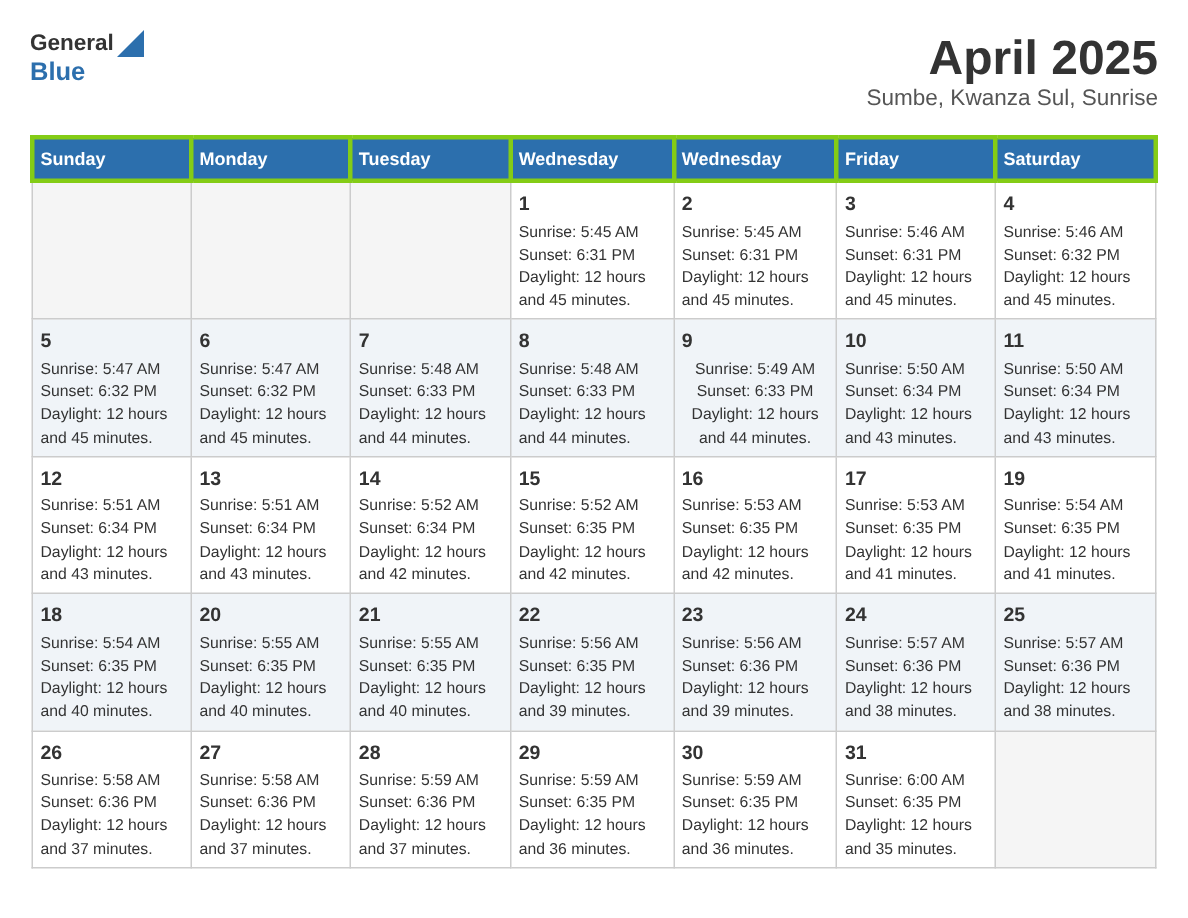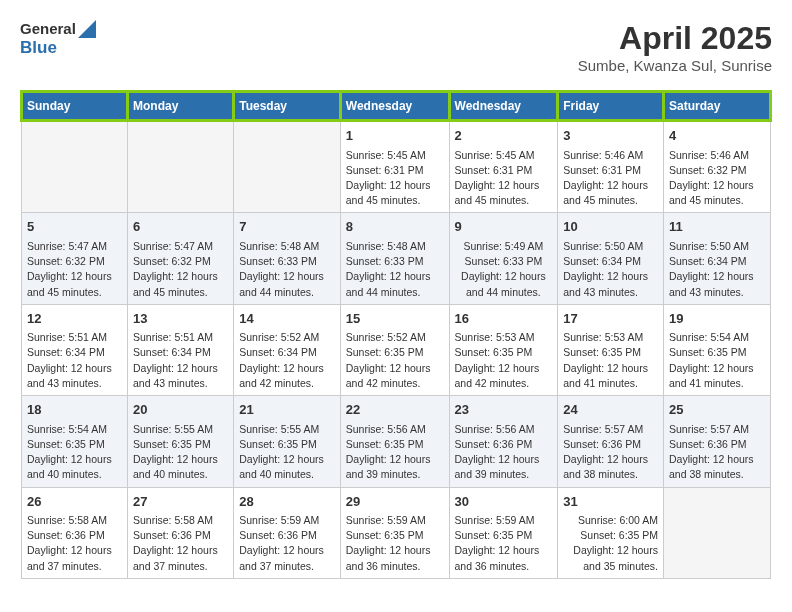--- a/index.html
+++ b/index.html
@@ -332,21 +332,21 @@
         </td>
         <td>
           <span class="day-number">30</span>
           <div class="day-info" style="white-space: pre-line;">Sunrise: 5:59 AM
 Sunset: 6:35 PM
 Daylight: 12 hours
 and 36 minutes.</div>
         </td>
         <td>
           <span class="day-number">31</span>
-          <div class="day-info" style="white-space: pre-line; text-align: right;">Sunrise: 6:00 AM
+          <div class="day-info" style="white-space: pre-line;">Sunrise: 6:00 AM
 Sunset: 6:35 PM
 Daylight: 12 hours
 and 35 minutes.</div>
         </td>
         <td class="empty-cell"></td>
       </tr>
     </tbody>
 </table>
 
 </body></html>

